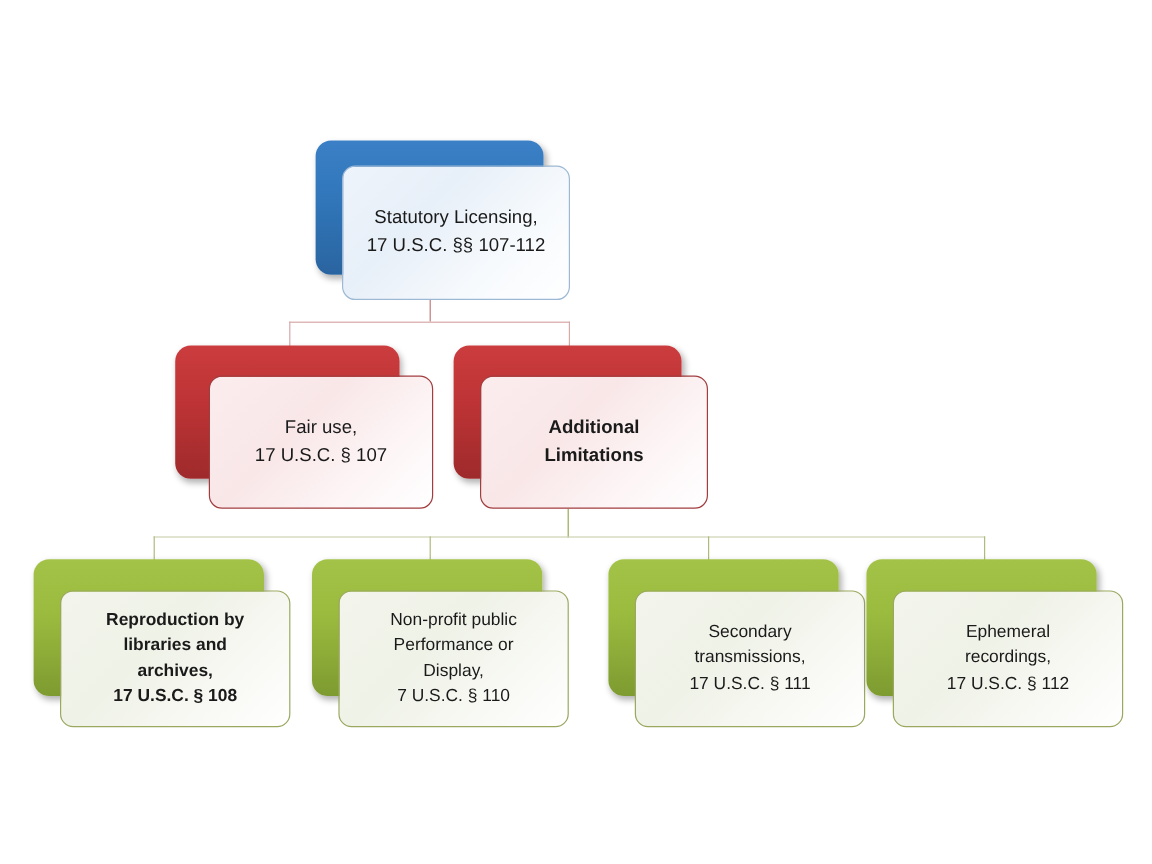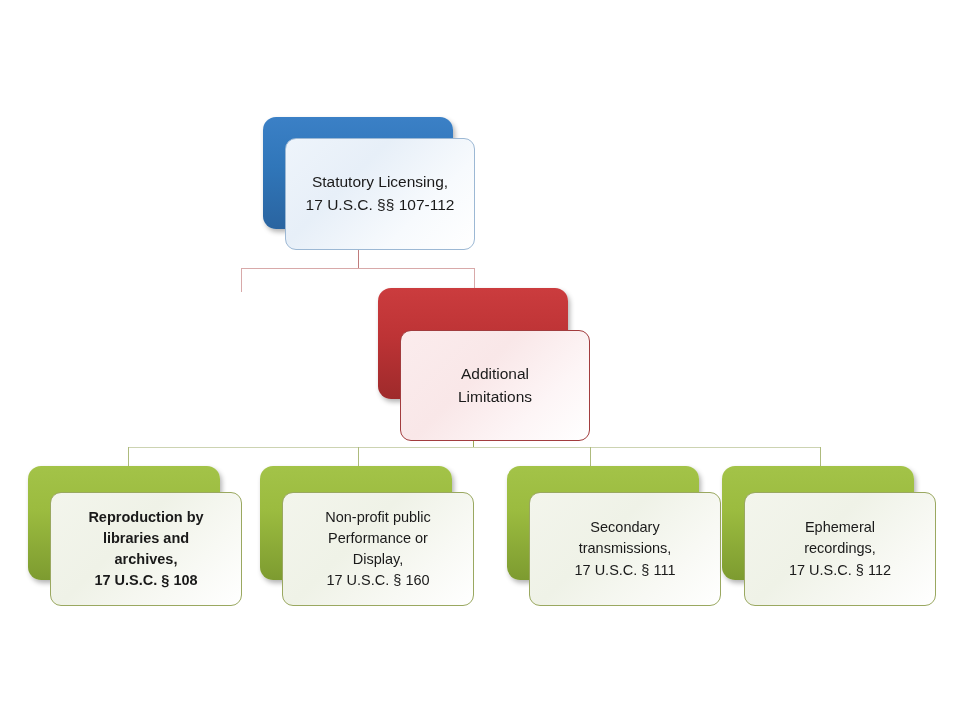--- a/index.html
+++ b/index.html
@@ -110,24 +110,31 @@
   <div class="conn v" style="left:820px; top:447px; height:25px; background:#aebb7d;"></div>
 
   <div class="node node-blue" style="left:263px; top:117px; width:212px; height:133px;">
     <div class="plate" style="width:190px; height:112px;"></div>
     <div class="card" style="left:22px; top:21px; width:190px; height:112px;">
       <span class="label">Statutory Licensing,
 17 U.S.C. §§ 107-112</span>
     </div>
   </div>
 
+  <div class="node node-red" style="left:146px; top:288px; width:215px; height:136px;">
+    <div class="plate" style="width:187px; height:111px;"></div>
+    <div class="card" style="left:28px; top:25px; width:187px; height:111px;">
+      <span class="label">Fair use,
+17 U.S.C. § 107</span>
+    </div>
+  </div>
 
   <div class="node node-red" style="left:378px; top:288px; width:212px; height:136px;">
     <div class="plate" style="width:190px; height:111px;"></div>
-    <div class="card" style="left:22px; top:42px; width:190px; height:111px;">
+    <div class="card" style="left:22px; top:25px; width:190px; height:111px;font-weight:bold;">
       <span class="label">Additional
 Limitations</span>
     </div>
   </div>
 
   <div class="node node-green" style="left:28px; top:466px; width:214px; height:140px;font-weight:bold;">
     <div class="plate" style="width:192px; height:114px;"></div>
     <div class="card" style="left:22px; top:26px; width:192px; height:114px;">
       <span class="label">Reproduction by
 libraries and
@@ -135,21 +142,21 @@
 17 U.S.C. § 108</span>
     </div>
   </div>
 
   <div class="node node-green" style="left:260px; top:466px; width:214px; height:140px;">
     <div class="plate" style="width:192px; height:114px;"></div>
     <div class="card" style="left:22px; top:26px; width:192px; height:114px;">
       <span class="label">Non-profit public
 Performance or
 Display,
-17 U.S.C. § 160</span>
+7 U.S.C. § 110</span>
     </div>
   </div>
 
   <div class="node node-green" style="left:491px; top:466px; width:214px; height:140px;margin-left:16px;">
     <div class="plate" style="width:192px; height:114px;"></div>
     <div class="card" style="left:22px; top:26px; width:192px; height:114px;">
       <span class="label">Secondary
 transmissions,
 17 U.S.C. § 111</span>
     </div>

